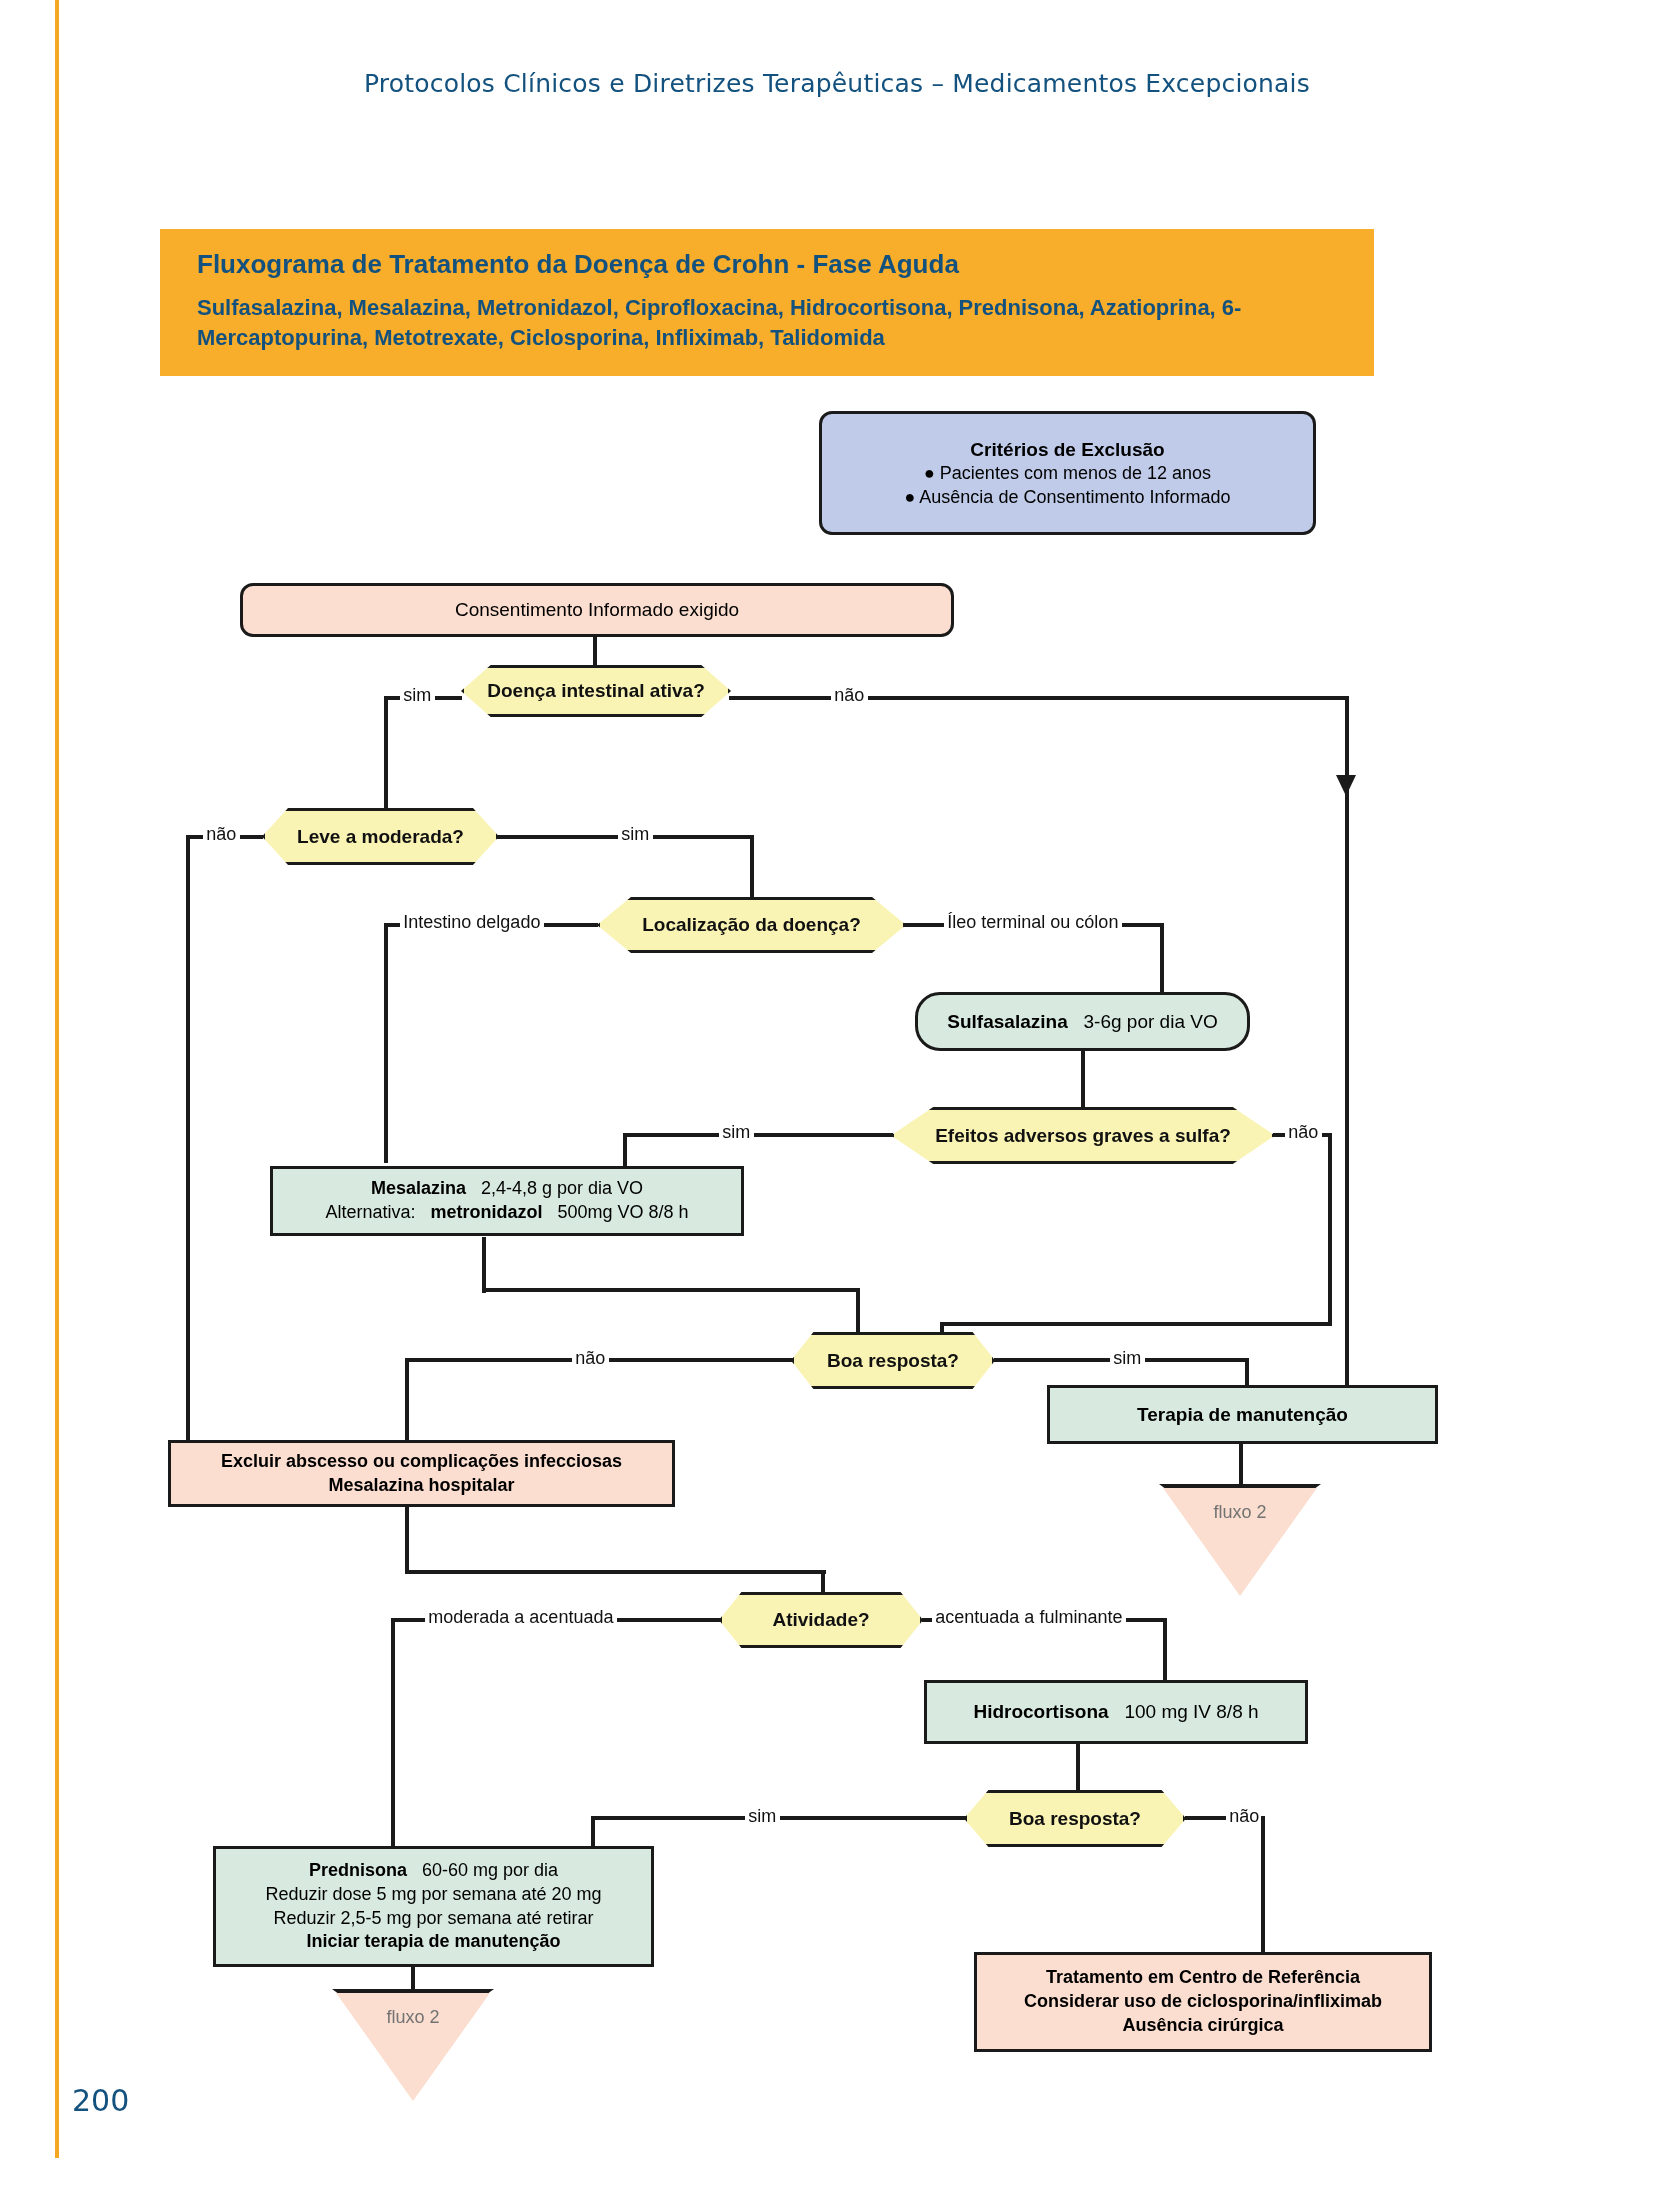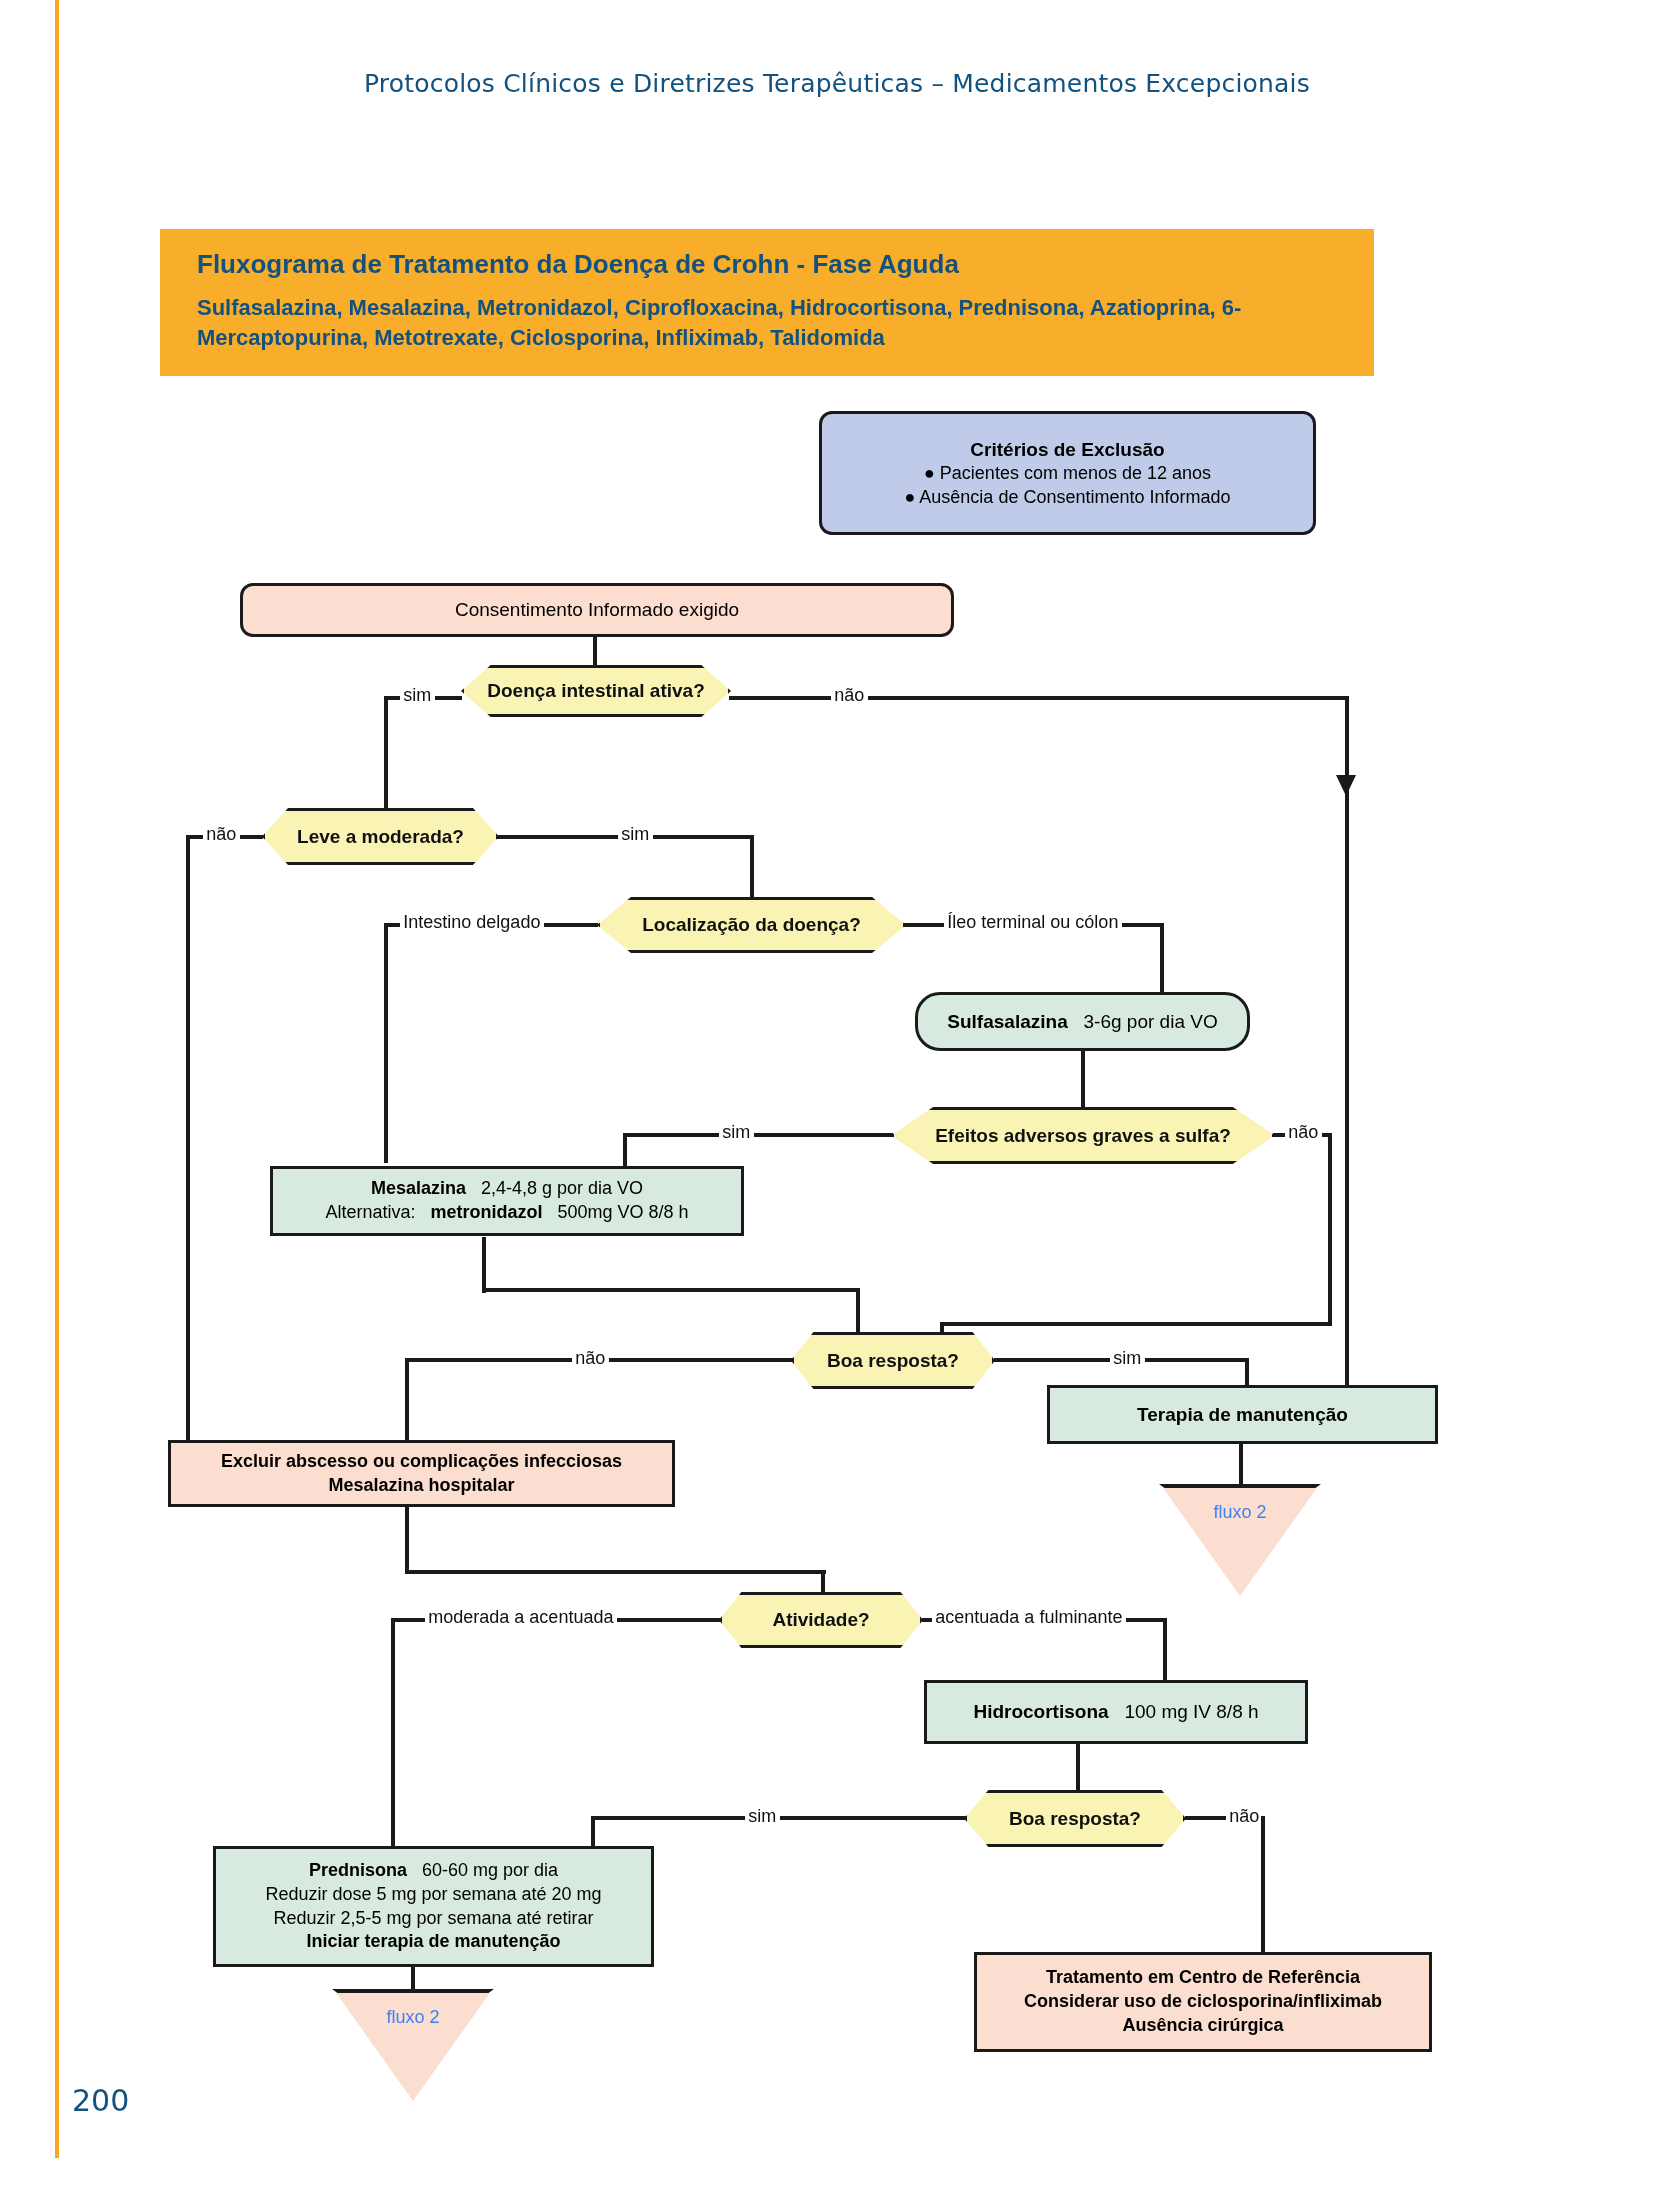--- a/index.html
+++ b/index.html
@@ -74,21 +74,21 @@
     clip-path:polygon(50% 100%,0 0,100% 0);
   }
   .tri .tri-edge{
     position:absolute;inset:0;
     background:#1a1a1a;
     -webkit-clip-path:polygon(50% 100%,0 0,100% 0,96% 4%,50% 91%,4% 4%,0 0);
     clip-path:polygon(50% 100%,0 0,100% 0,96% 4%,50% 91%,4% 4%,0 0);
   }
   .tri .tri-txt{
     position:absolute;left:0;right:0;top:18px;text-align:center;
-    font-size:18px;color:#3b82f6;z-index:3;
+    font-size:18px;color:#737373;z-index:3;
   }
 
   
   .ln{position:absolute;background:#1a1a1a;}
   .lbl{position:absolute;font-size:18px;color:#111;background:#fff;padding:0 3.3px;white-space:nowrap;}
   .arrowhead{
     position:absolute;width:0;height:0;
     border-left:10.6px solid transparent;border-right:10.6px solid transparent;
     border-top:21px solid #1a1a1a;
   }

